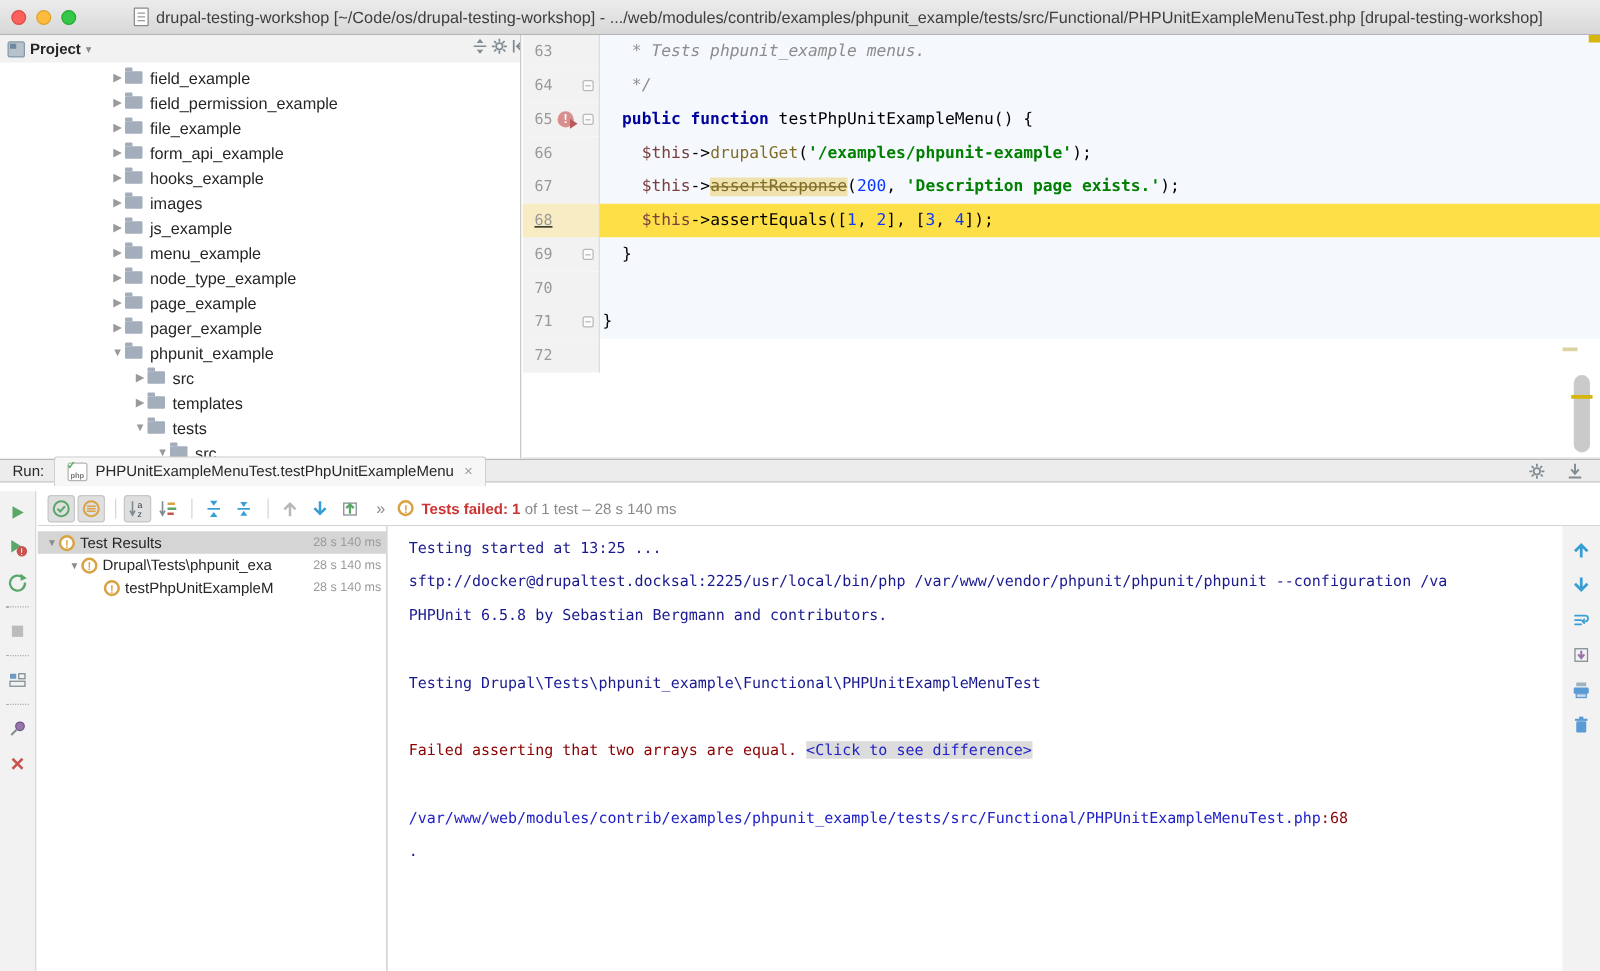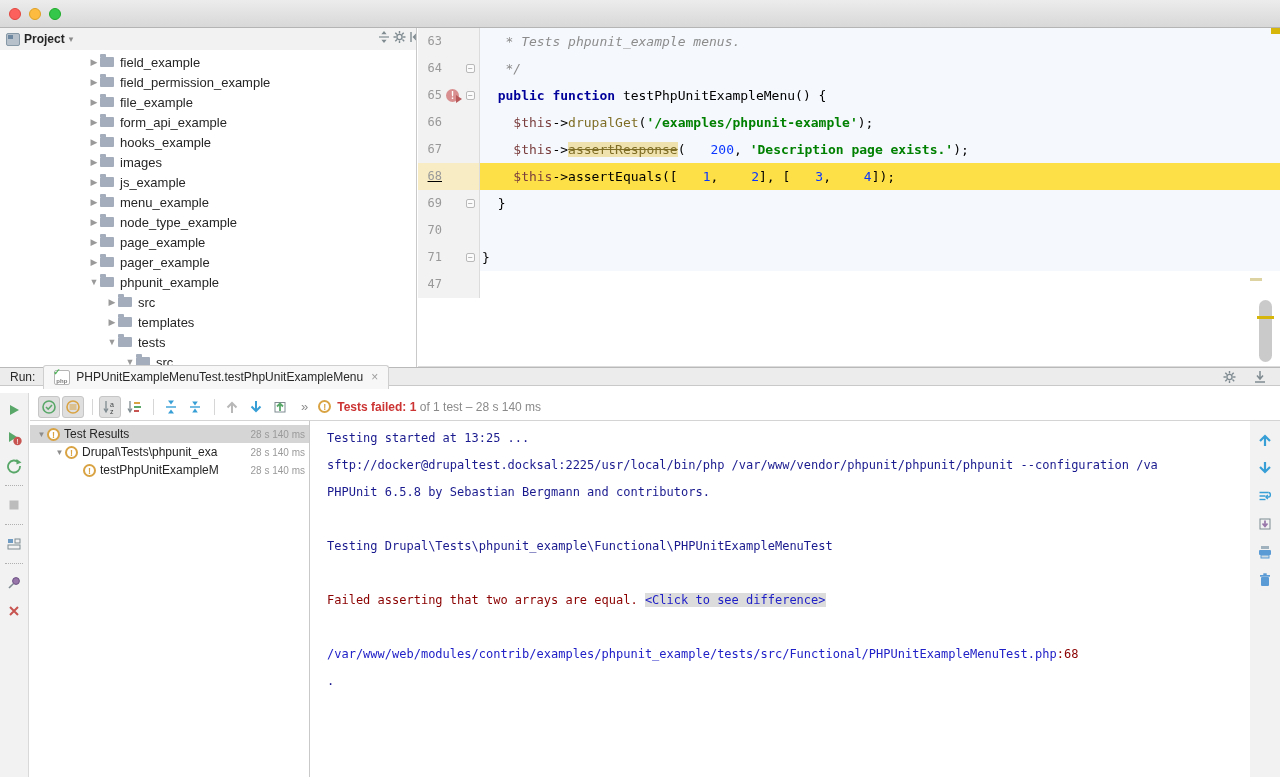--- a/index.html
+++ b/index.html
@@ -49,21 +49,21 @@
   .codepart { flex:1; white-space:pre; overflow:hidden; padding-left:2px; background:transparent; }
   .eline.shade .codepart { background:#f5f8fd; }
   .eline.hl { background:#fbf1d0; }
   .eline.hl .gut { background:#f7ecc3;text-decoration:underline; }
   .eline.hl .codepart { background:#fde047; }
   .cm { color:#8c8c8c; font-style:italic; }
   .kw { color:#00009b; font-weight:bold; }
   .fn { color:#7f6e26; }
   .dep { color:#7f6e26; background:#f0e2ae; text-decoration:line-through; }
   .str { color:#008000; font-weight:bold; }
-  .num { color:#0a36ff;margin-left:25px; }
+  .num { color:#0a36ff; }
   .var { color:#7a3e3e; }
   .pl { color:#000; }
   .stripe-top { position:absolute; right:0; top:0; width:9px; height:6px; background:#d6b60b; }
   .stripe-dash { position:absolute; right:18px; top:250px; width:12px; height:3px; background:#ddd3a2; }
   .vthumb { position:absolute; right:8px; top:272px; width:13px; height:62px; background:#9e9e9e; opacity:.55; border-radius:7px; }
   .vthumb-mark { position:absolute; right:6px; top:288px; width:17px; height:3px; background:#d6b60b; }
   .editor-bottomline { position:absolute; left:0; bottom:0; width:100%; height:1px; background:#dcdcdc; }
 
   
   .runpanel { position:absolute; left:0; top:367px; width:1280px; height:410px; background:#fff; border-top:1px solid #b9b9b9; }
@@ -112,20 +112,24 @@
 </head>
 <body>
 
 <div class="window">
 
   <div class="titlebar">
     <div class="traffic">
       <div class="tl red"></div>
       <div class="tl yel"></div>
       <div class="tl grn"></div>
+    </div>
+    <div class="titlewrap">
+      <div class="docicon"></div>
+      <div class="apptitle">drupal-testing-workshop [~/Code/os/drupal-testing-workshop] - .../web/modules/contrib/examples/phpunit_example/tests/src/Functional/PHPUnitExampleMenuTest.php [drupal-testing-workshop]</div>
     </div>
   </div>
 
   <div class="projectpanel">
     <div class="projheader">
       <div class="projbadge"></div>
       <span class="projlabel">Project</span>
       <span class="projcaret">▾</span>
       <div class="projspacer"></div>
       <span class="hicon" id="projHeaderIcons" style="display: flex;">
@@ -307,21 +311,21 @@
             <div class="lnum">71</div>
             <div class="icol"></div>
             <div class="fcol">
               <div class="foldbox">−</div>
             </div>
           </div>
           <div class="codepart"><span class="pl">}</span></div>
         </div>
         <div class="eline">
           <div class="gut">
-            <div class="lnum">47</div>
+            <div class="lnum">72</div>
             <div class="icol"></div>
             <div class="fcol"></div>
           </div>
           <div class="codepart"></div>
         </div>
       </div>
     <div class="stripe-top"></div>
     <div class="stripe-dash"></div>
     <div class="vthumb"></div>
     <div class="vthumb-mark"></div>

